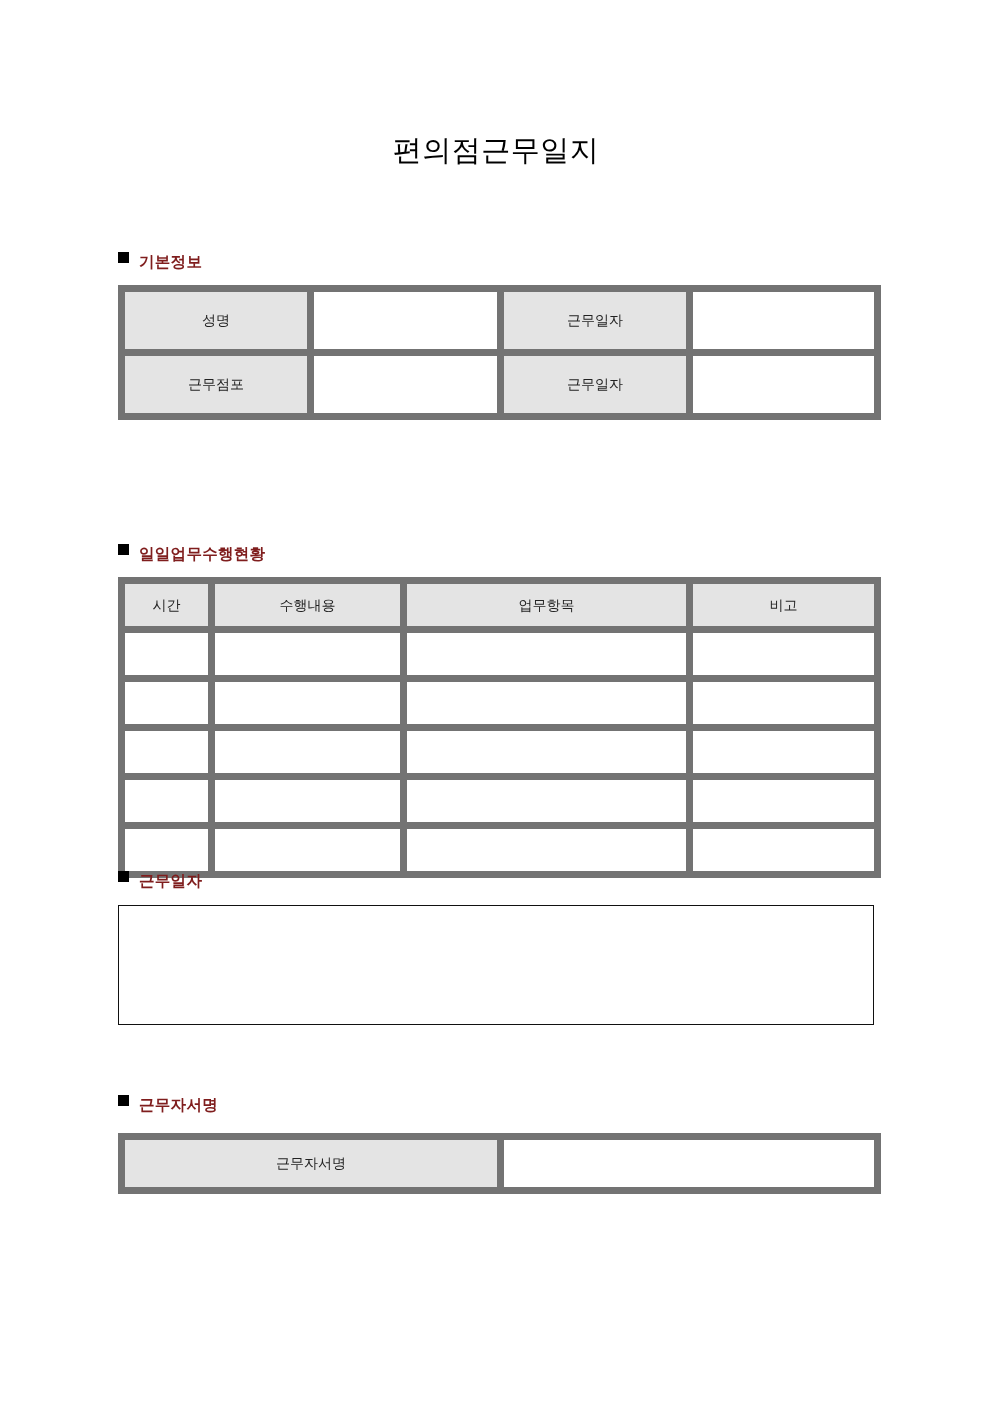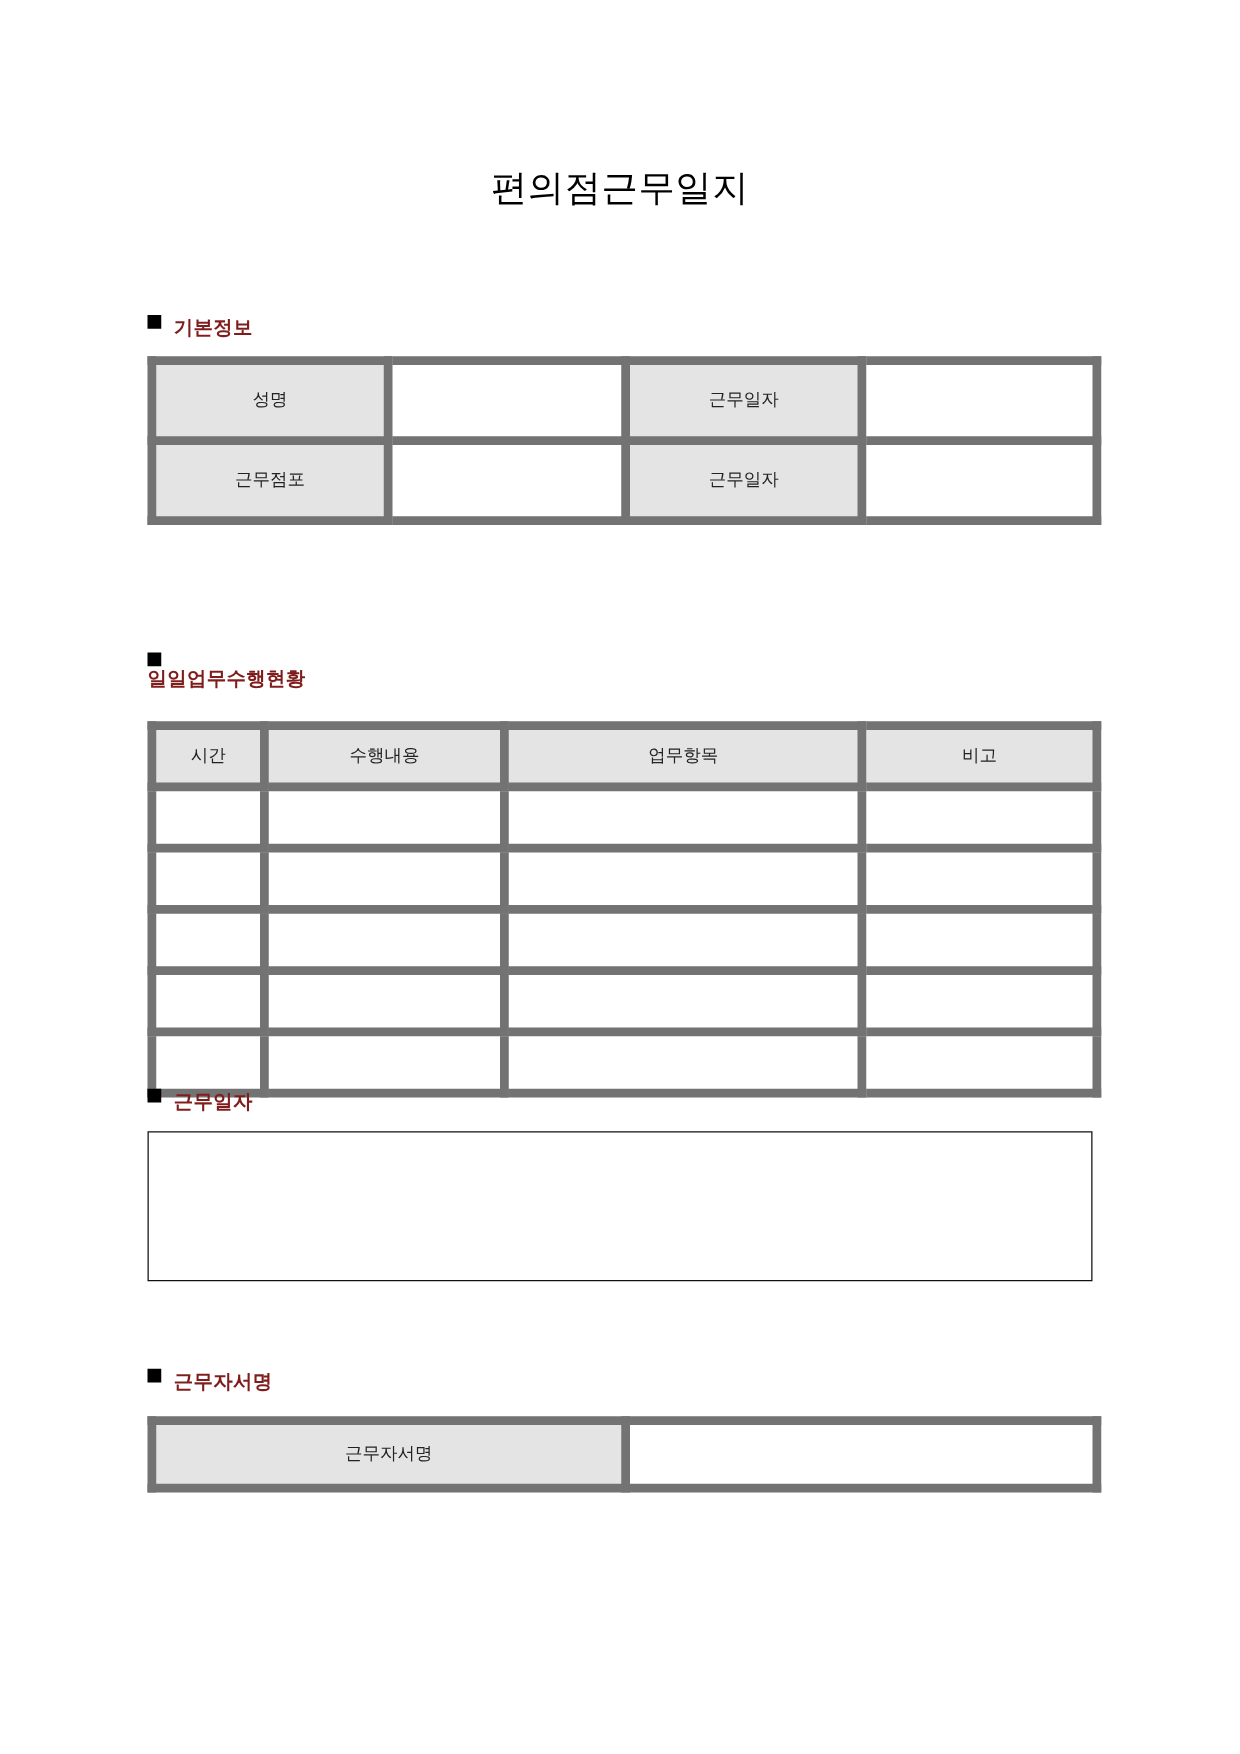--- a/index.html
+++ b/index.html
@@ -53,21 +53,21 @@
   .section-heading .bullet {
     display: inline-block;
     width: 11px;
     height: 11px;
     background: #000000;
     margin-right: 10px;
     flex: 0 0 auto;
   }
 
   #heading-basic   { top: 252px; }
-  #heading-daily   { top: 522px; flex-direction: column; }
+  #heading-daily   { top: 544px; }
   #heading-notes   { top: 871px; }
   #heading-sign    { top: 1095px; }
 
   
   .form-table {
     position: absolute;
     left: 118px;
     width: 756px;
     border-collapse: collapse;
     table-layout: fixed;

